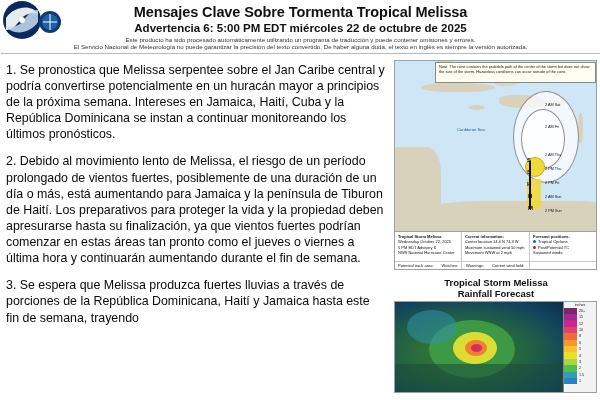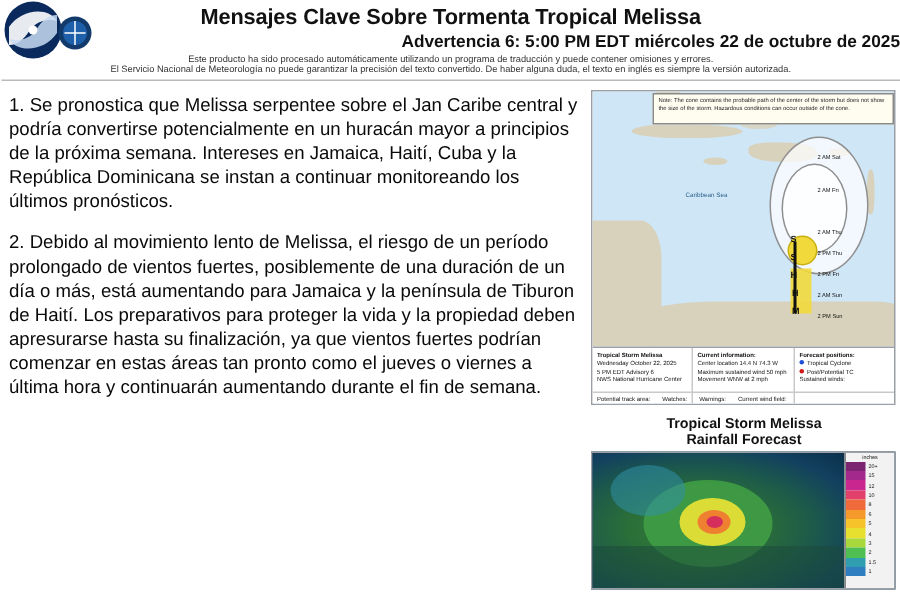--- a/index.html
+++ b/index.html
@@ -28,21 +28,20 @@
     font-weight: bold;
     color: #111111;
     line-height: 1.15;
     letter-spacing: -0.1px;
   }
   .hdr-sub {
     font-size: 11.5px;
     font-weight: bold;
     color: #111111;
     margin-top: 1px;
-    text-align: right;
   }
   .hdr-note {
     font-size: 6.2px;
     color: #333333;
     margin-top: 2px;
     line-height: 1.2;
   }
   .hdr-note2 {
     font-size: 6.2px;
     color: #333333;
@@ -232,20 +231,21 @@
     <div class="hdr-note">Este producto ha sido procesado automáticamente utilizando un programa de traducción y puede contener omisiones y errores.</div>
     <div class="hdr-note2">El Servicio Nacional de Meteorología no puede garantizar la precisión del texto convertido. De haber alguna duda, el texto en inglés es siempre la versión autorizada.</div>
     <div class="hdr-rule"></div>
   </div>
 
   <div class="body-wrap">
 
     <div class="col-text">
       <p class="para">1. Se pronostica que Melissa serpentee sobre el Jan Caribe central y podría convertirse potencialmente en un huracán mayor a principios de la próxima semana. Intereses en Jamaica, Haití, Cuba y la República Dominicana se instan a continuar monitoreando los últimos pronósticos.</p>
       <p class="para">2. Debido al movimiento lento de Melissa, el riesgo de un período prolongado de vientos fuertes, posiblemente de una duración de un día o más, está aumentando para Jamaica y la península de Tiburon de Haití. Los preparativos para proteger la vida y la propiedad deben apresurarse hasta su finalización, ya que vientos fuertes podrían comenzar en estas áreas tan pronto como el jueves o viernes a última hora y continuarán aumentando durante el fin de semana.</p>
+      <p class="para">3. Se espera que Melissa produzca fuertes lluvias a través de porciones de la República Dominicana, Haití y Jamaica hasta este fin de semana, trayendo</p>
     </div>
 
     <div class="col-media">
 
       <div class="graphic">
 
         <div class="g-map">
 
           <div class="g-land" style="left:26px;top:22px;width:74px;height:9px;border-radius:40% 60% 50% 50%/60%;"></div>
           <div class="g-land" style="left:104px;top:34px;width:46px;height:13px;border-radius:30% 50% 40% 50%;"></div>

